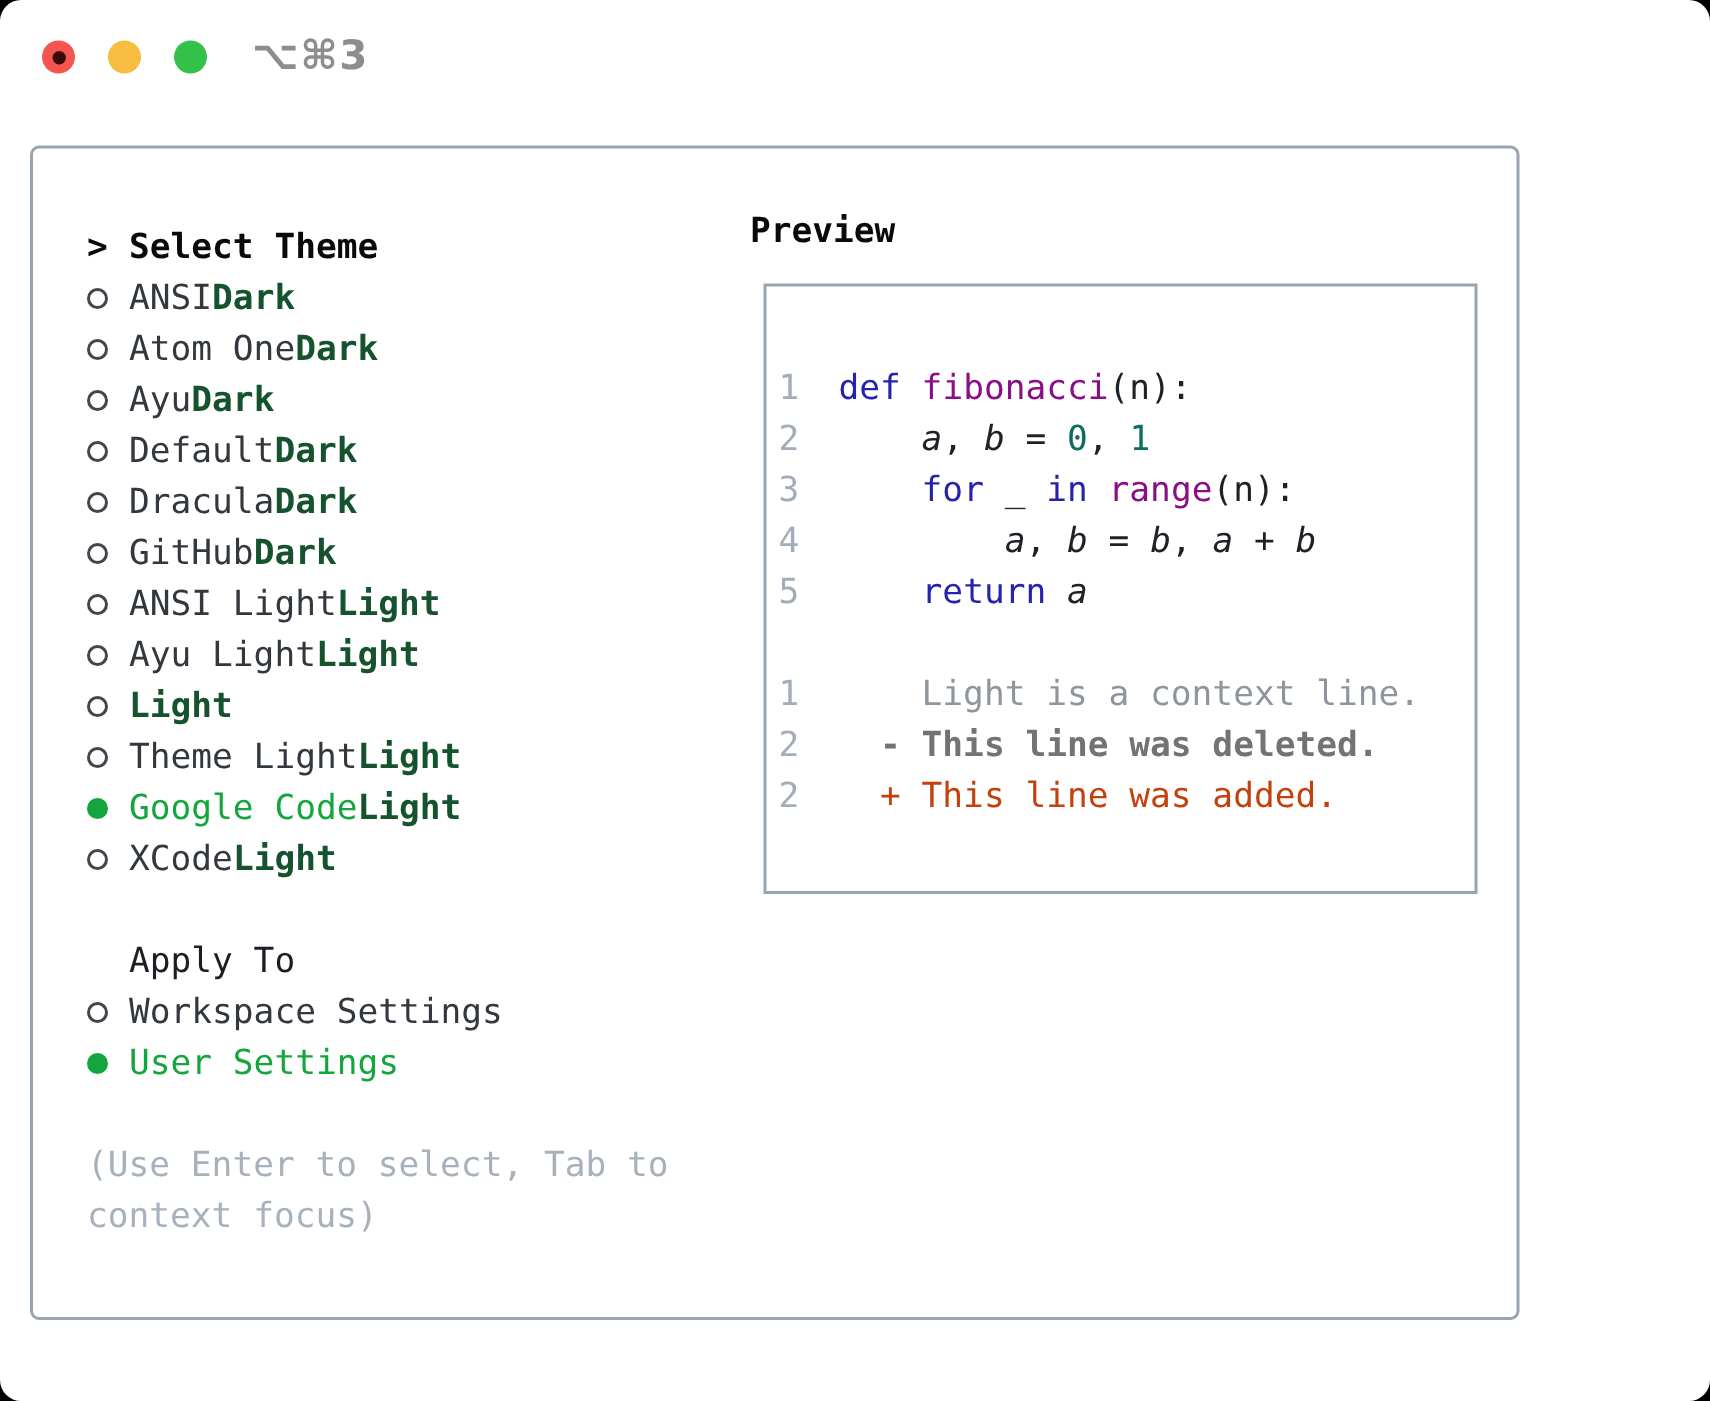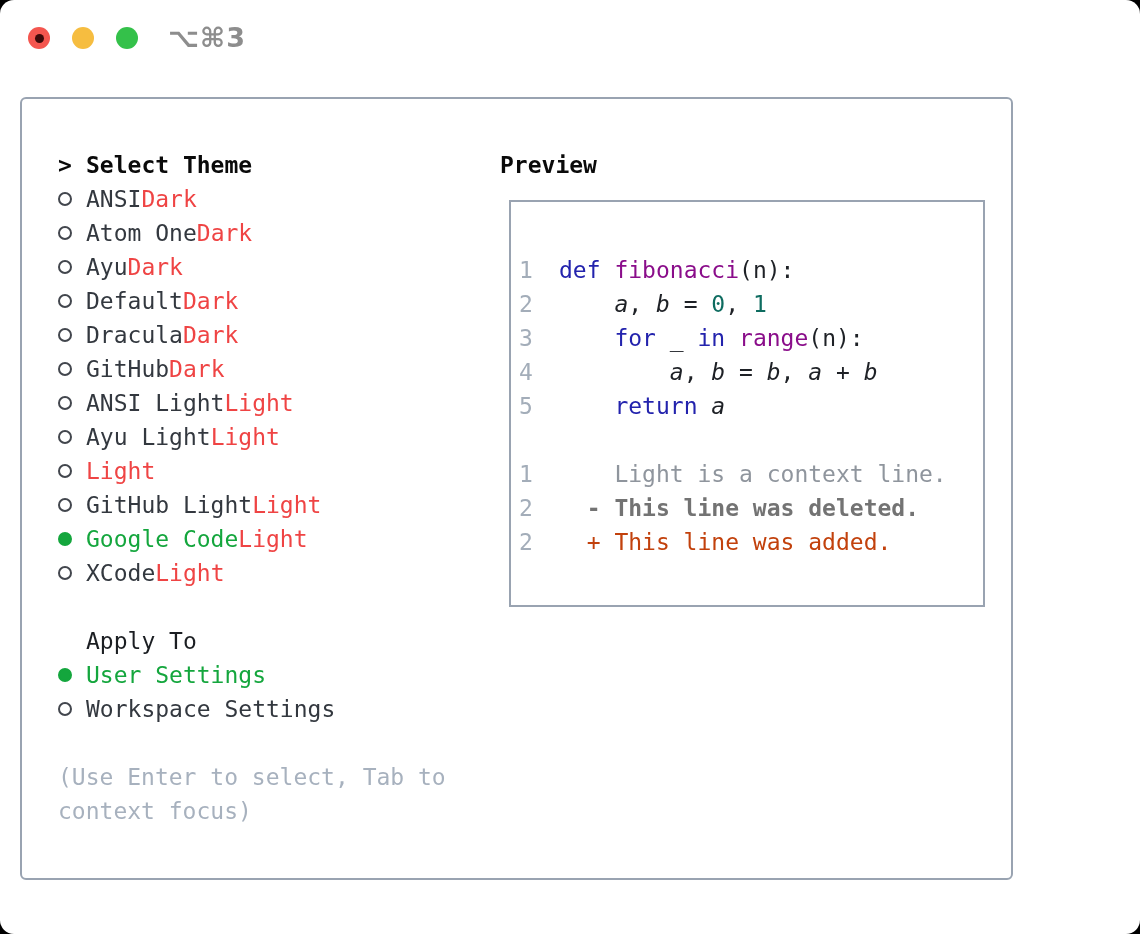--- a/index.html
+++ b/index.html
@@ -33,26 +33,26 @@
   .row{display:flex;align-items:center;height:34px;white-space:pre;}
   .row.header{font-weight:bold;color:#0a0a0a;}
   .prompt{display:inline-block;width:28px;font-weight:bold;color:#0a0a0a;}
   .marker{display:inline-flex;width:28px;align-items:center;}
   .dot{
     width:14px;height:14px;box-sizing:border-box;border:2px solid #42464d;border-radius:50%;
     background:transparent;
   }
   .selected .dot{background:#14a63d;border-color:#14a63d;}
   .selected .t-name,.selected .opt-label{color:#14a63d;}
-  .t-variant{color:#ef4444;}
+  .t-variant{color:#14532d;font-weight:bold;}
   .apply-title{padding-left:28px;color:#1b1e22;}
   .hint{color:#a7b1be;}
   .spacer{height:34px;}
   
-  .right-col{position:absolute;left:478px;top:49px;}
+  .right-col{position:absolute;left:478px;top:38px;}
   .preview-title{height:34px;line-height:34px;font-size:23px;font-weight:bold;color:#0a0a0a;}
   .preview-box{
     margin-left:9px;margin-top:18px;width:476px;height:407px;box-sizing:border-box;
     border:2px solid #99a3b1;background:#fff;
     padding:51px 0 0 8px;overflow:hidden;
   }
   .cline{display:flex;height:34px;line-height:34px;font-size:23px;white-space:pre;}
   .ln{display:inline-block;width:40px;color:#a3adb9;flex:none;}
   .codetext{white-space:pre;}
   .tok-plain{color:#1e2126;}
@@ -91,32 +91,32 @@
       <div>
           <div class="row item"><span class="marker"><span class="dot"></span></span><span class="t-name">ANSI</span> <span class="t-variant">Dark</span></div>
           <div class="row item"><span class="marker"><span class="dot"></span></span><span class="t-name">Atom One</span> <span class="t-variant">Dark</span></div>
           <div class="row item"><span class="marker"><span class="dot"></span></span><span class="t-name">Ayu</span> <span class="t-variant">Dark</span></div>
           <div class="row item"><span class="marker"><span class="dot"></span></span><span class="t-name">Default</span> <span class="t-variant">Dark</span></div>
           <div class="row item"><span class="marker"><span class="dot"></span></span><span class="t-name">Dracula</span> <span class="t-variant">Dark</span></div>
           <div class="row item"><span class="marker"><span class="dot"></span></span><span class="t-name">GitHub</span> <span class="t-variant">Dark</span></div>
           <div class="row item"><span class="marker"><span class="dot"></span></span><span class="t-name">ANSI Light</span> <span class="t-variant">Light</span></div>
           <div class="row item"><span class="marker"><span class="dot"></span></span><span class="t-name">Ayu Light</span> <span class="t-variant">Light</span></div>
           <div class="row item"><span class="marker"><span class="dot"></span></span> <span class="t-variant">Light</span></div>
-          <div class="row item"><span class="marker"><span class="dot"></span></span><span class="t-name">GitHub Light</span> <span class="t-variant">Light</span></div>
+          <div class="row item"><span class="marker"><span class="dot"></span></span><span class="t-name">Theme Light</span> <span class="t-variant">Light</span></div>
           <div class="row item selected"><span class="marker"><span class="dot"></span></span><span class="t-name">Google Code</span> <span class="t-variant">Light</span></div>
           <div class="row item"><span class="marker"><span class="dot"></span></span><span class="t-name">XCode</span> <span class="t-variant">Light</span></div>
         </div>
 
       <div class="spacer"></div>
 
       <div class="row apply-title">Apply To</div>
 
       <div>
+          <div class="row item"><span class="marker"><span class="dot"></span></span><span class="opt-label">Workspace Settings</span></div>
           <div class="row item selected"><span class="marker"><span class="dot"></span></span><span class="opt-label">User Settings</span></div>
-          <div class="row item"><span class="marker"><span class="dot"></span></span><span class="opt-label">Workspace Settings</span></div>
         </div>
 
       <div class="spacer"></div>
 
       <div class="row hint">(Use Enter to select, Tab to</div>
       <div class="row hint">context focus)</div>
     </div>
 
     <div class="right-col">
       <div class="preview-title">Preview</div>

